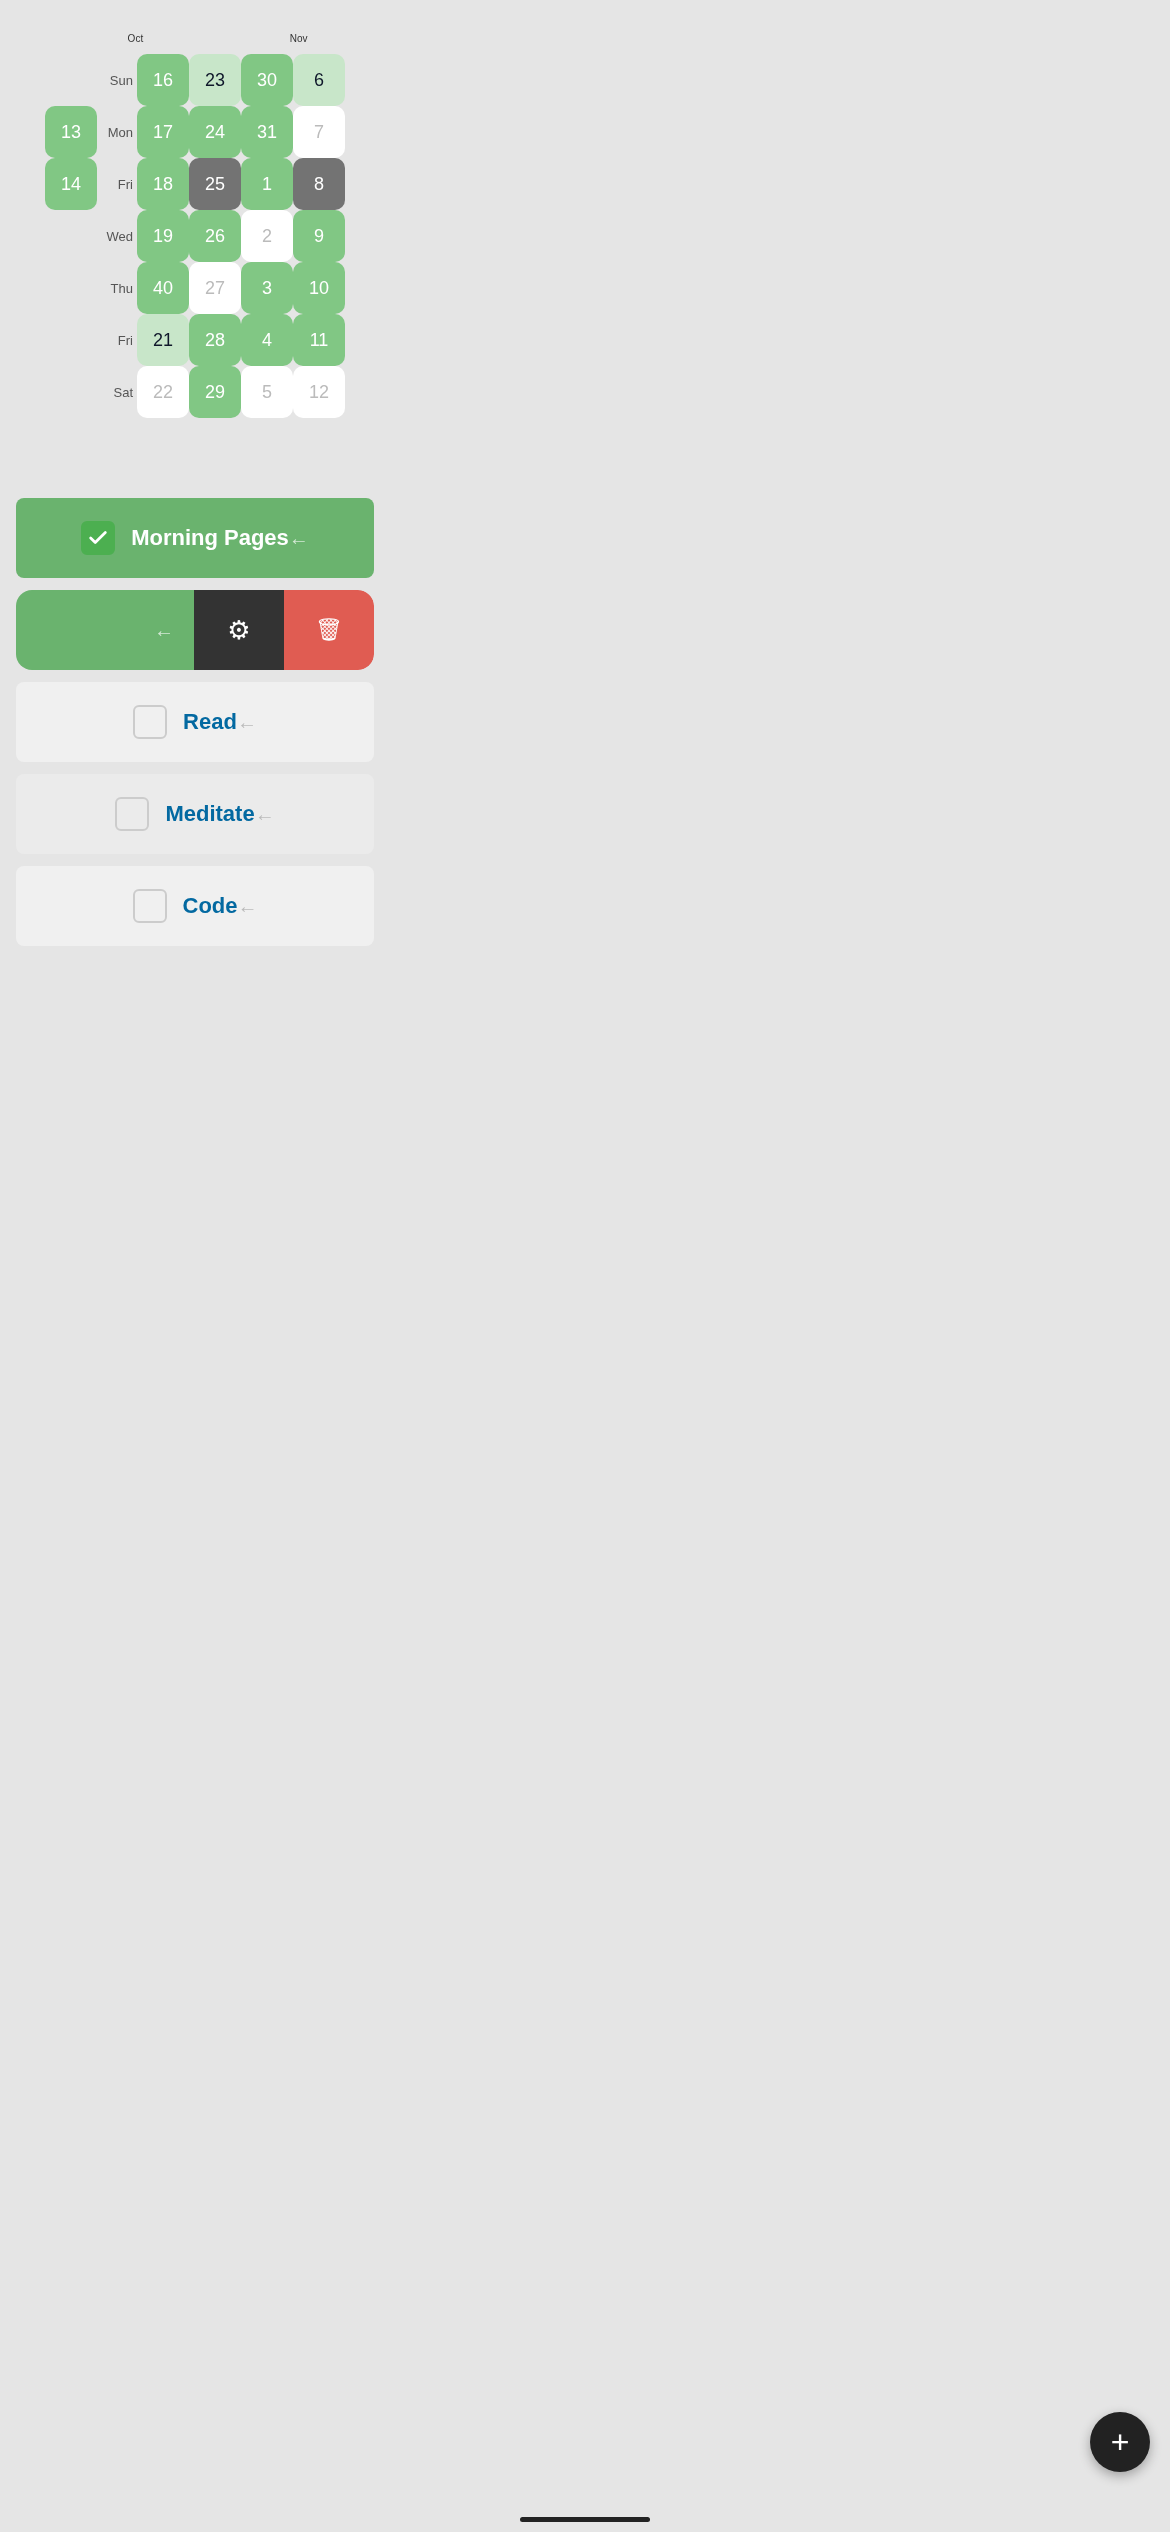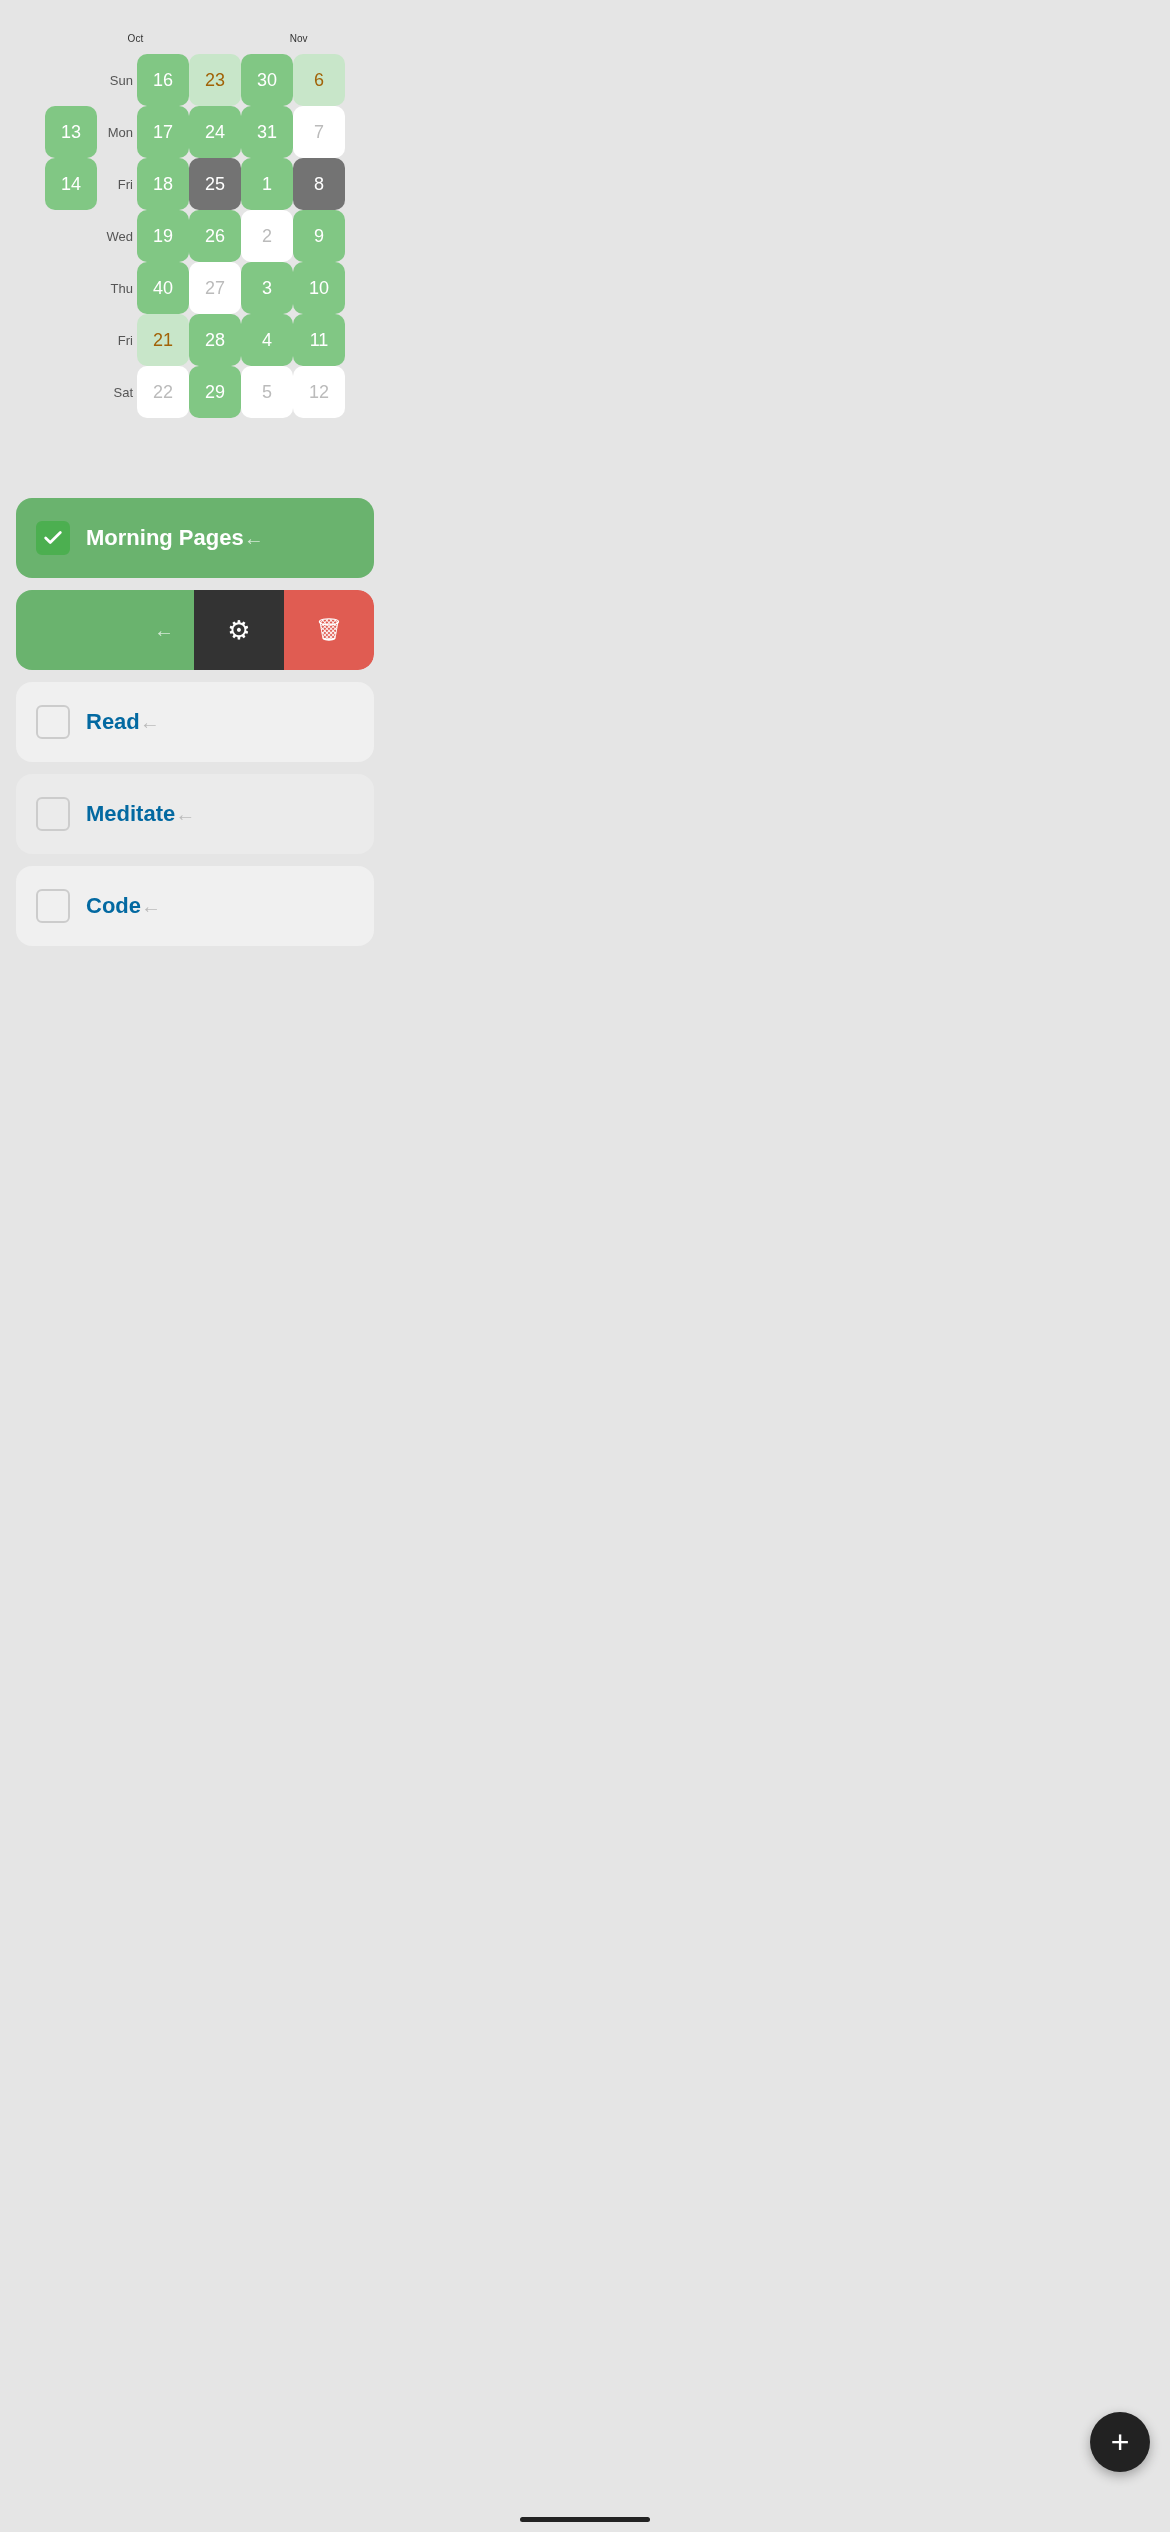--- a/index.html
+++ b/index.html
@@ -49,21 +49,21 @@
       display: flex;
       align-items: center;
       justify-content: center;
       font-size: 18px;
       font-weight: 500;
       color: white;
     }
 
     .cal-cell.dark-green { background: #737373; }
     .cal-cell.medium-green { background: #81c784; }
-    .cal-cell.light-green { background: #c8e6c9; color: #a16207; }
+    .cal-cell.light-green { background: #c8e6c9; color: #0f172a; }
     .cal-cell.white-cell { background: white; color: #bbb; }
     .cal-cell.empty { background: transparent; }
 
     .month-title {
       font-size: 10px;
       font-weight: 500;
       color: #333;
       margin-bottom: 4px;
     }
 
@@ -71,25 +71,25 @@
     .habits-section {
       width: calc(100% - 32px);
       margin: 28px 16px 0 16px;
       display: flex;
       flex-direction: column;
       gap: 0;
     }
 
     .habit-card {
       background: #6ab36e;
-      border-radius: 16px;
+      border-radius: 8px;
       padding: 20px 20px;
       display: flex;
       align-items: center;
-      justify-content: flex-start;
+      justify-content: center;
       margin-bottom: 12px;
       min-height: 80px;
     }
 
     .habit-card.white-card {
       background: #f0f0f0;
     }
 
     .habit-card.white-card2 {
       background: #ebebeb;

